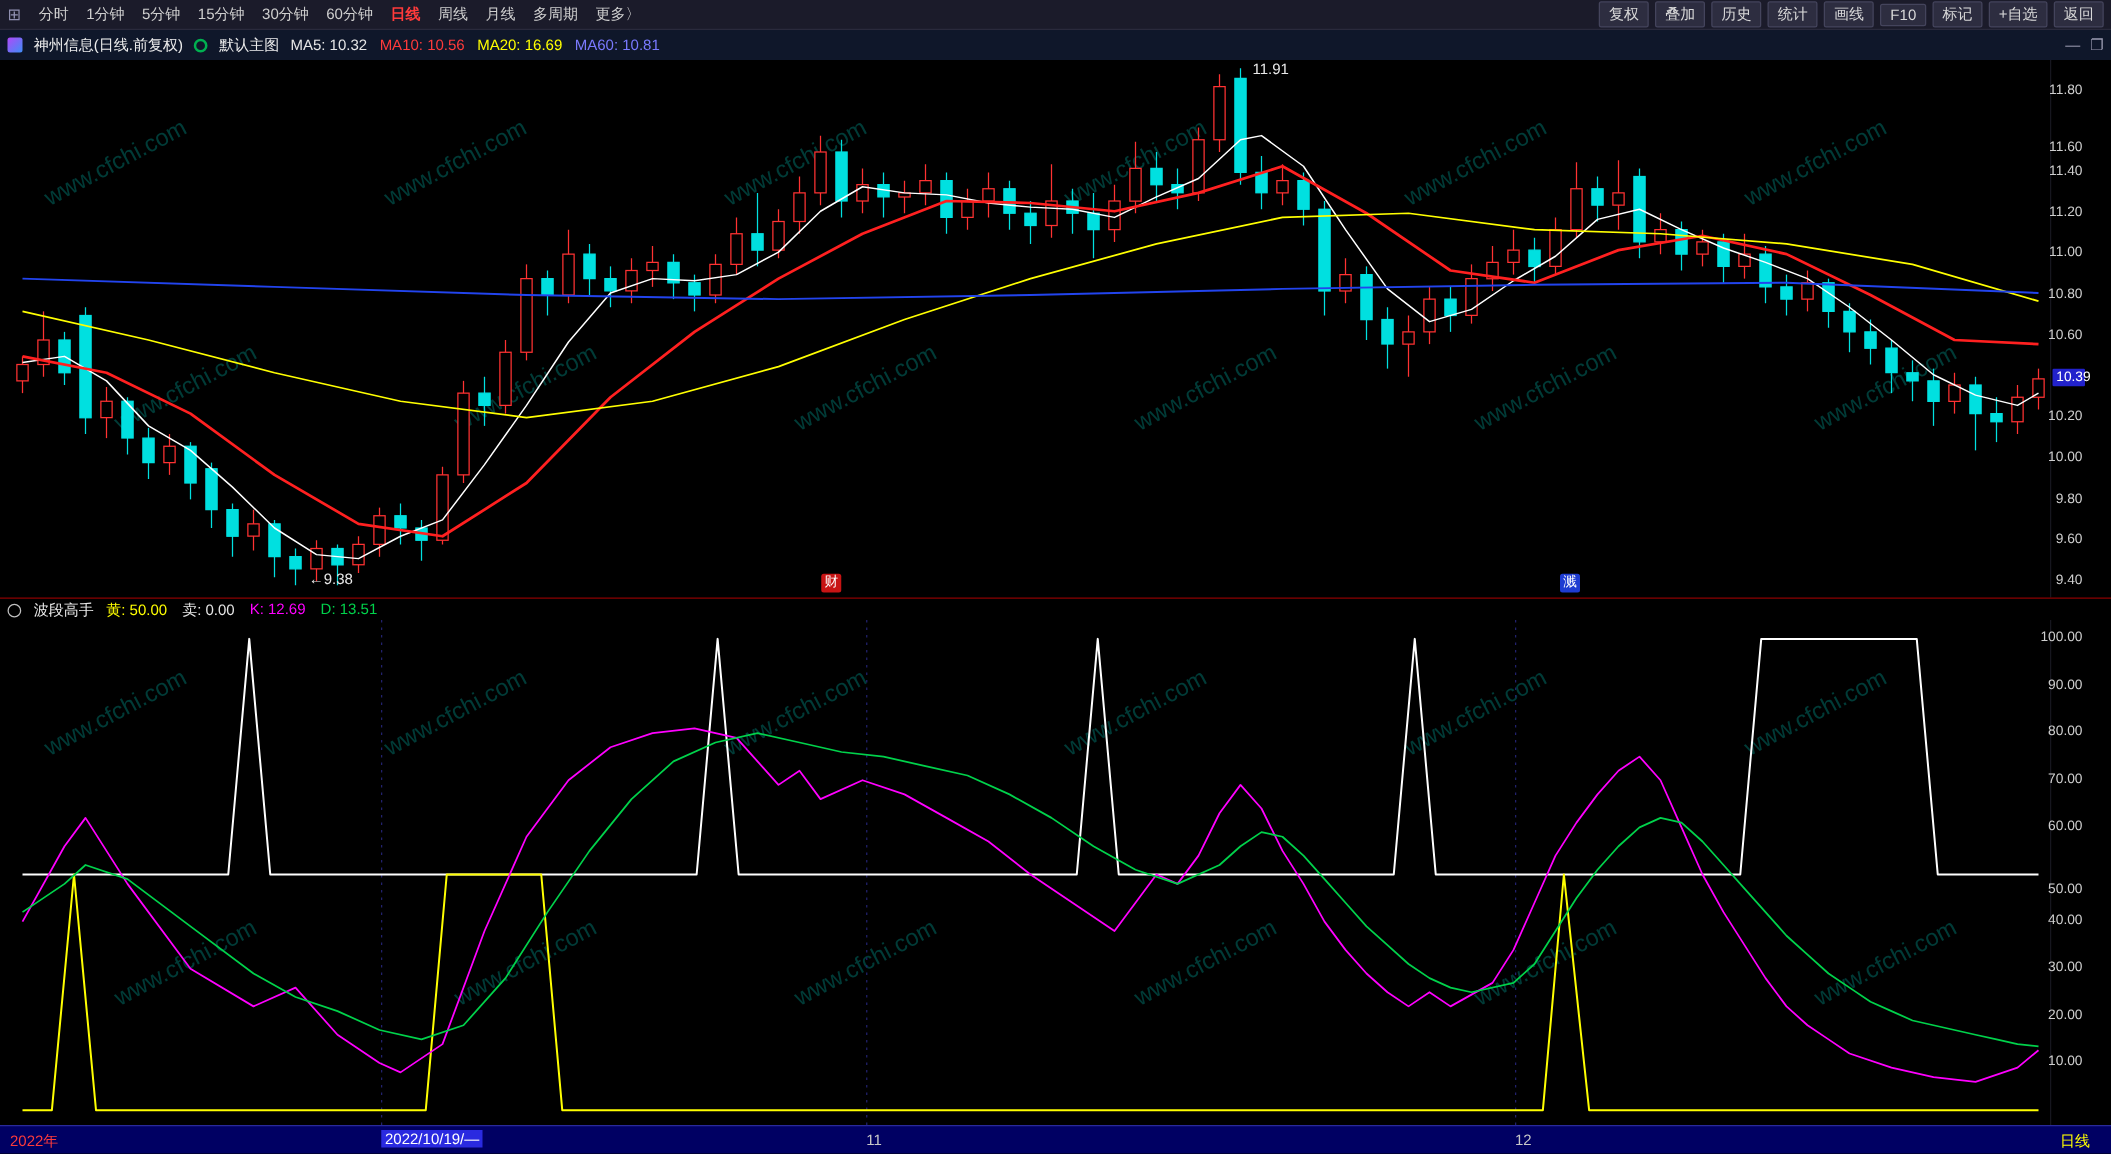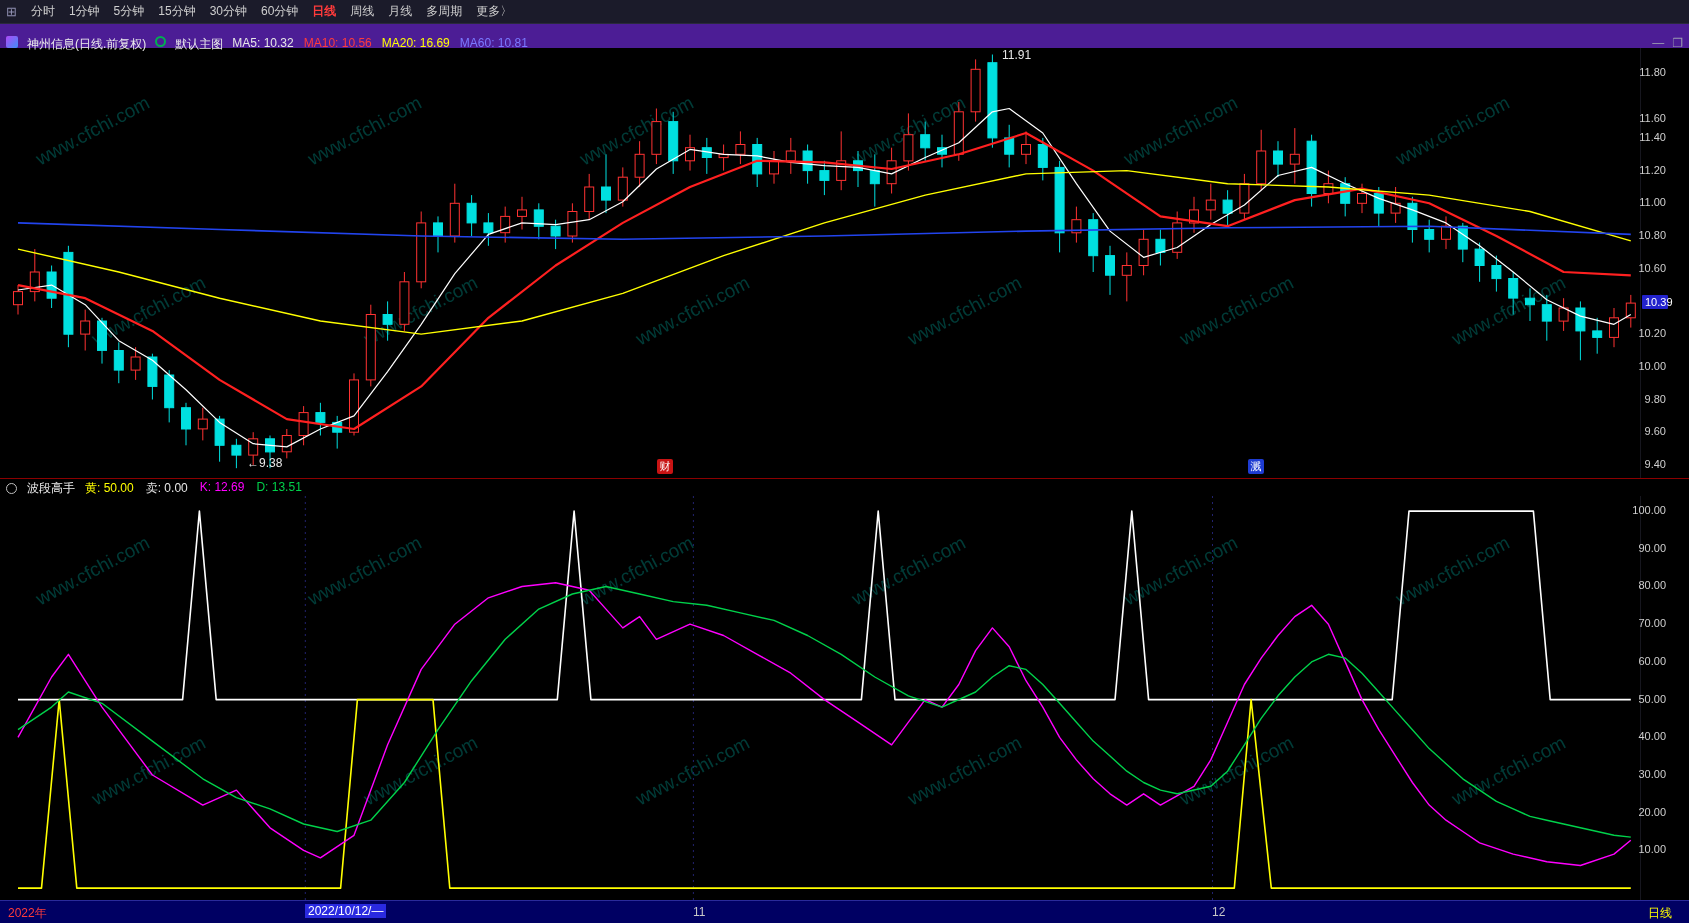--- a/index.html
+++ b/index.html
@@ -10,22 +10,22 @@
           border-bottom:1px solid #2a2a3c;display:flex;align-items:center;
           justify-content:space-between;padding:0 6px;box-sizing:border-box;z-index:5;}
   .menu{display:flex;gap:14px;align-items:center;font-size:12px;color:#cfcfcf;}
   .menu .item{white-space:nowrap;cursor:default;}
   .menu .item.active{color:#ff3b3b;font-weight:bold;}
   .appicon{color:#8f8fb0;font-size:13px;}
   .btns{display:flex;gap:5px;align-items:center;}
   .btn{font-size:12px;color:#d8d8d8;background:#2d2d40;border:1px solid #44445c;
        border-radius:2px;padding:1px 7px;white-space:nowrap;}
   
-  .infobar{position:absolute;top:24px;left:0;right:0;height:24px;background:#4c1d95;
-           display:flex;gap:9px;padding:12px 6px;box-sizing:border-box;
+  .infobar{position:absolute;top:24px;left:0;right:0;height:24px;background:#0f172a;
+           display:flex;align-items:center;gap:9px;padding:0 6px;box-sizing:border-box;
            font-size:12px;color:#ececec;z-index:5;}
   .stockicon{width:12px;height:12px;border-radius:2px;
              background:linear-gradient(135deg,#b049f8,#3e8ef7);display:inline-block;}
   .dot{width:7px;height:7px;border:2px solid #00b050;border-radius:50%;display:inline-block;}
   #ma-labels{display:flex;gap:10px;}
   .winctl{margin-left:auto;display:flex;gap:8px;color:#9a9ab0;font-size:12px;}
   
   #wmlayer{position:absolute;left:0;top:48px;width:1689px;height:852px;z-index:1;pointer-events:none;}
   .wm{position:absolute;font-size:19px;color:rgba(0,185,170,0.32);transform:rotate(-28deg);white-space:nowrap;}
   #main-svg{position:absolute;left:0;top:48px;width:1640px;height:430px;z-index:2;}
@@ -64,20 +64,31 @@
         <span class="item">1分钟</span>
         <span class="item">5分钟</span>
         <span class="item">15分钟</span>
         <span class="item">30分钟</span>
         <span class="item">60分钟</span>
         <span class="item active">日线</span>
         <span class="item">周线</span>
         <span class="item">月线</span>
         <span class="item">多周期</span>
         <span class="item">更多〉</span>
+      </div>
+    <div class="btns" id="menu-right">
+        <span class="btn">复权</span>
+        <span class="btn">叠加</span>
+        <span class="btn">历史</span>
+        <span class="btn">统计</span>
+        <span class="btn">画线</span>
+        <span class="btn">F10</span>
+        <span class="btn">标记</span>
+        <span class="btn">+自选</span>
+        <span class="btn">返回</span>
       </div>
   </div>
 
   <div class="infobar">
     <span class="stockicon"></span>
     <span>神州信息(日线.前复权)</span>
     <span class="dot"></span>
     <span>默认主图</span>
     <span id="ma-labels">
         <span style="color: rgb(230, 230, 230);">MA5: 10.32</span>
@@ -360,28 +371,28 @@
       <polyline points="18.0,392.1 41.5,392.1 59.2,203.6 76.8,392.1 340.6,392.1 357.4,203.6 433.0,203.6 449.8,392.1 1234.3,392.1 1251.1,203.6 1271.3,392.1 1630.8,392.1" fill="none" stroke="#ffff00" stroke-width="1.6" stroke-linejoin="round"></polyline>
       <polyline points="18.0,241.3 51.6,181.0 68.4,158.3 102.0,211.1 152.4,279.0 202.8,309.1 236.4,294.1 270.0,331.8 303.6,354.4 320.4,361.9 354.0,339.3 387.6,248.8 421.2,173.4 454.8,128.2 488.4,101.8 522.0,90.5 555.6,86.7 589.2,94.3 606.0,113.1 622.8,131.9 639.6,120.6 656.4,143.3 690.0,128.2 723.6,139.5 757.2,158.3 790.8,177.2 824.4,203.6 858.0,226.2 891.6,248.8 908.4,226.2 925.2,203.6 942.0,211.1 958.8,188.5 975.6,154.6 992.4,131.9 1009.2,150.8 1026.0,184.7 1042.8,211.1 1059.6,241.3 1076.4,263.9 1093.2,282.8 1110.0,297.8 1126.8,309.1 1143.6,297.8 1160.4,309.1 1194.0,290.3 1210.8,263.9 1227.6,226.2 1244.4,188.5 1261.2,162.1 1278.0,139.5 1294.8,120.6 1311.6,109.3 1328.4,128.2 1345.2,165.9 1362.0,203.6 1378.8,233.7 1395.6,260.1 1412.4,286.5 1429.2,309.1 1446.0,324.2 1462.8,335.5 1479.6,346.8 1513.2,358.1 1546.8,365.7 1580.4,369.5 1614.0,358.1 1630.8,344.2" fill="none" stroke="#ff00ff" stroke-width="1.4" stroke-linejoin="round"></polyline>
       <polyline points="18.0,233.7 51.6,211.1 68.4,196.0 102.0,207.3 152.4,245.1 202.8,282.8 236.4,301.6 270.0,312.9 303.6,328.0 337.2,335.5 370.8,324.2 404.4,286.5 438.0,233.7 471.6,184.7 505.2,143.3 538.8,113.1 572.4,98.0 606.0,90.5 639.6,98.0 673.2,105.6 706.8,109.3 740.4,116.9 774.0,124.4 807.6,139.5 841.2,158.3 874.8,181.0 908.4,199.8 942.0,211.1 975.6,196.0 992.4,181.0 1009.2,169.7 1026.0,173.4 1042.8,188.5 1059.6,207.3 1076.4,226.2 1093.2,245.1 1110.0,260.1 1126.8,275.2 1143.6,286.5 1160.4,294.1 1177.2,297.8 1210.8,290.3 1227.6,275.2 1244.4,248.8 1261.2,222.4 1278.0,199.8 1294.8,181.0 1311.6,165.9 1328.4,158.3 1345.2,162.1 1362.0,177.2 1378.8,196.0 1395.6,214.9 1412.4,233.7 1429.2,252.6 1446.0,267.7 1462.8,282.8 1479.6,294.1 1496.4,305.4 1513.2,312.9 1530.0,320.4 1546.8,324.2 1563.6,328.0 1580.4,331.8 1597.2,335.5 1614.0,339.3 1630.8,341.1" fill="none" stroke="#00d24b" stroke-width="1.4" stroke-linejoin="round"></polyline>
     </svg>
   <div id="ind-axis" class="axis">
       <span class="axis-label" style="top: 8px;">100.00</span>
       <span class="axis-label" style="top: 46px;">90.00</span>
       <span class="axis-label" style="top: 83px;">80.00</span>
       <span class="axis-label" style="top: 121px;">70.00</span>
       <span class="axis-label" style="top: 159px;">60.00</span>
-      <span class="axis-label" style="top: 197px;">50.00</span>
+      <span class="axis-label" style="top: 209px;">50.00</span>
       <span class="axis-label" style="top: 234px;">40.00</span>
       <span class="axis-label" style="top: 272px;">30.00</span>
       <span class="axis-label" style="top: 310px;">20.00</span>
       <span class="axis-label" style="top: 347px;">10.00</span>
     </div>
 
   <div class="bottombar">
     <span class="bb-year" id="bb-year" style="color: rgb(255, 59, 59);">2022年</span>
     <span class="bb-period">日线</span>
-  <span class="bb-item hl" style="left: 305px;">2022/10/12/—</span>
+  <span class="bb-item hl" style="left: 305px;">2022/10/19/—</span>
       <span class="bb-item" style="left: 693px;">11</span>
       <span class="bb-item" style="left: 1212px;">12</span>
     </div>
 
 </div>
 
 </body></html>

